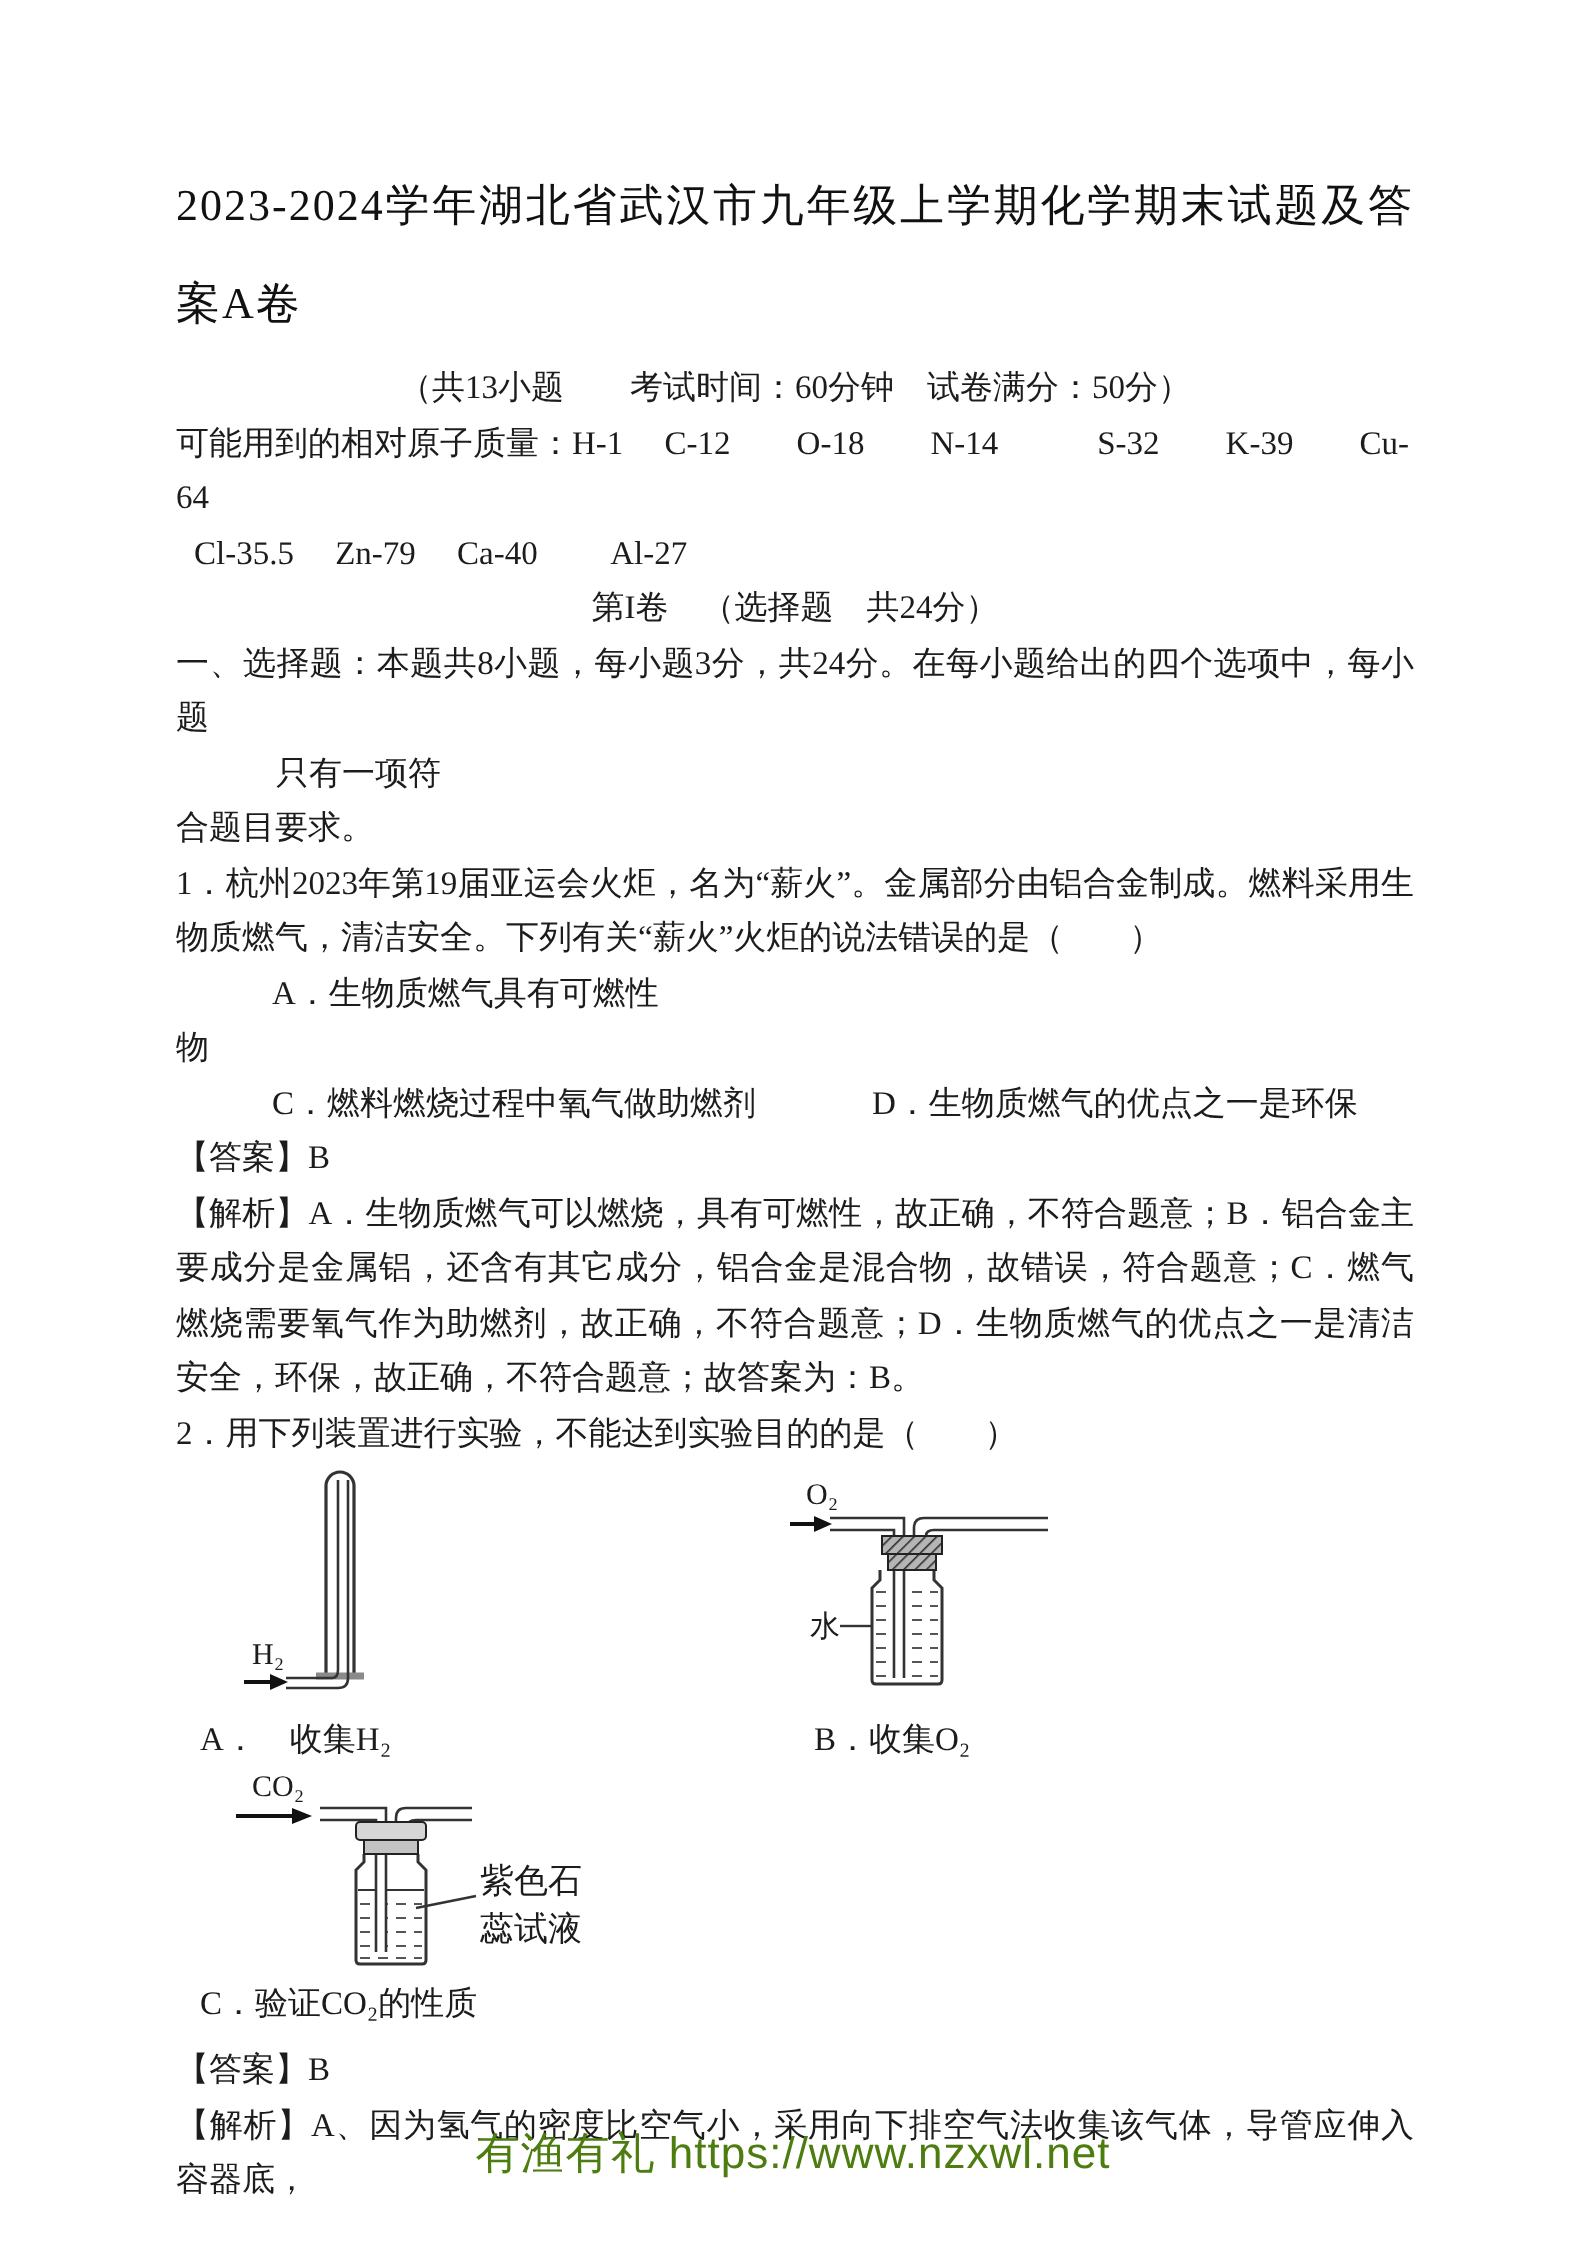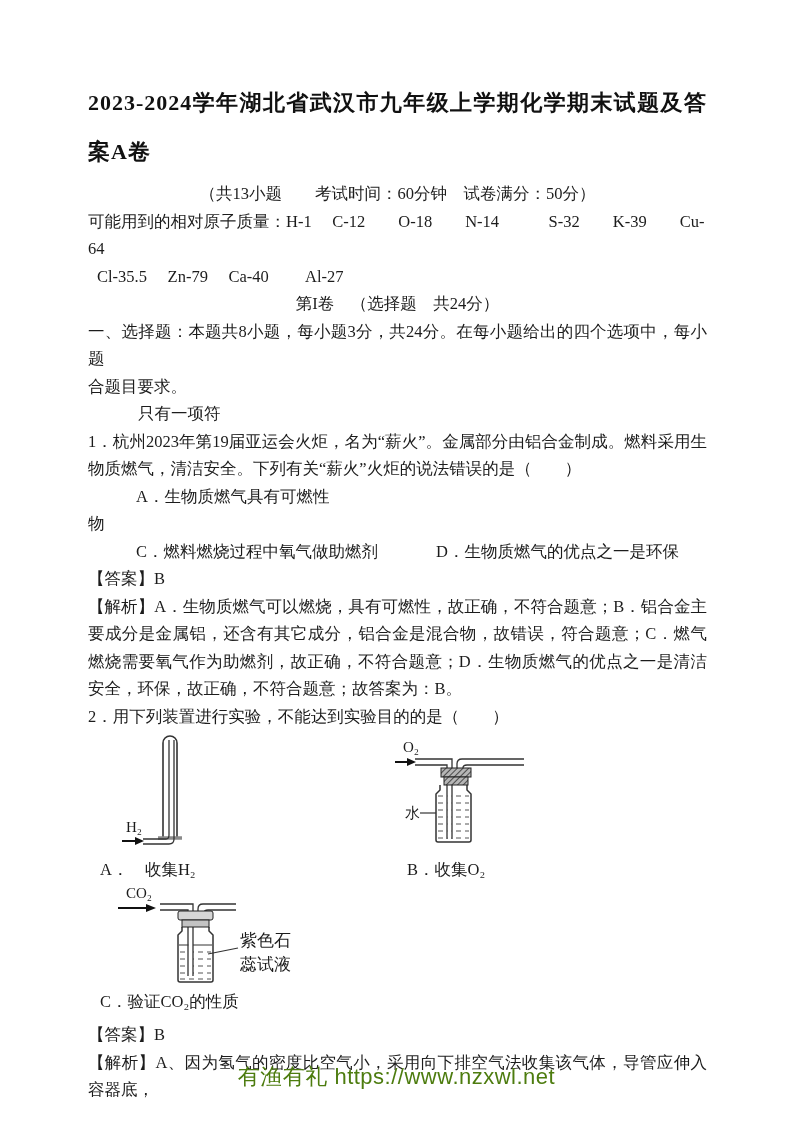--- a/index.html
+++ b/index.html
@@ -7,21 +7,21 @@
     position:relative;
     width:793px;height:1122px;
     margin:0 auto;
     background:#ffffff;
     overflow:hidden;
     font-family:"Liberation Serif","DejaVu Serif","DejaVu Sans",serif;
     color:#1c1c1c;
   }
   .content{padding:78px 86px 0 88px;}
   .title{
-    font-size:22px;font-weight:bold;line-height:49px;
+    font-size:22px;font-weight:normal;line-height:49px;
     margin:0 0 4px 0;letter-spacing:1px;color:#111;
     text-align:justify;
   }
   .line{
     font-size:16.5px;line-height:27.5px;margin:0;
     white-space:pre-wrap;
   }
   .para{text-align:justify;}
   .center{text-align:center;}
   .indent-hang{padding-left:50px;}
@@ -58,22 +58,22 @@
     <h1 class="title">2023-2024学年湖北省武汉市九年级上学期化学期末试题及答案A卷</h1>
 
     <p class="line center">（共13小题　　考试时间：60分钟　试卷满分：50分）</p>
 
     <p class="line">可能用到的相对原子质量：H-1　 C-12　　O-18　　N-14　　　S-32　　K-39　　Cu-64</p>
     <p class="line indent-small">Cl-35.5　 Zn-79　 Ca-40　　 Al-27</p>
 
     <p class="line center">第I卷　（选择题　共24分）</p>
 
     <p class="line para">一、选择题：本题共8小题，每小题3分，共24分。在每小题给出的四个选项中，每小题</p>
+    <p class="line indent-hang">只有一项符</p>
     <p class="line">合题目要求。</p>
-    <p class="line indent-hang">只有一项符</p>
 
     <p class="line para">1．杭州2023年第19届亚运会火炬，名为“薪火”。金属部分由铝合金制成。燃料采用生物质燃气，清洁安全。下列有关“薪火”火炬的说法错误的是（　　）</p>
 
     <div class="opt-row">
       <span class="opt-left">A．生物质燃气具有可燃性</span>
     </div>
     <p class="line">物</p>
     <div class="opt-row">
       <span class="opt-left">C．燃料燃烧过程中氧气做助燃剂</span>
       <span class="opt-right">D．生物质燃气的优点之一是环保</span>

